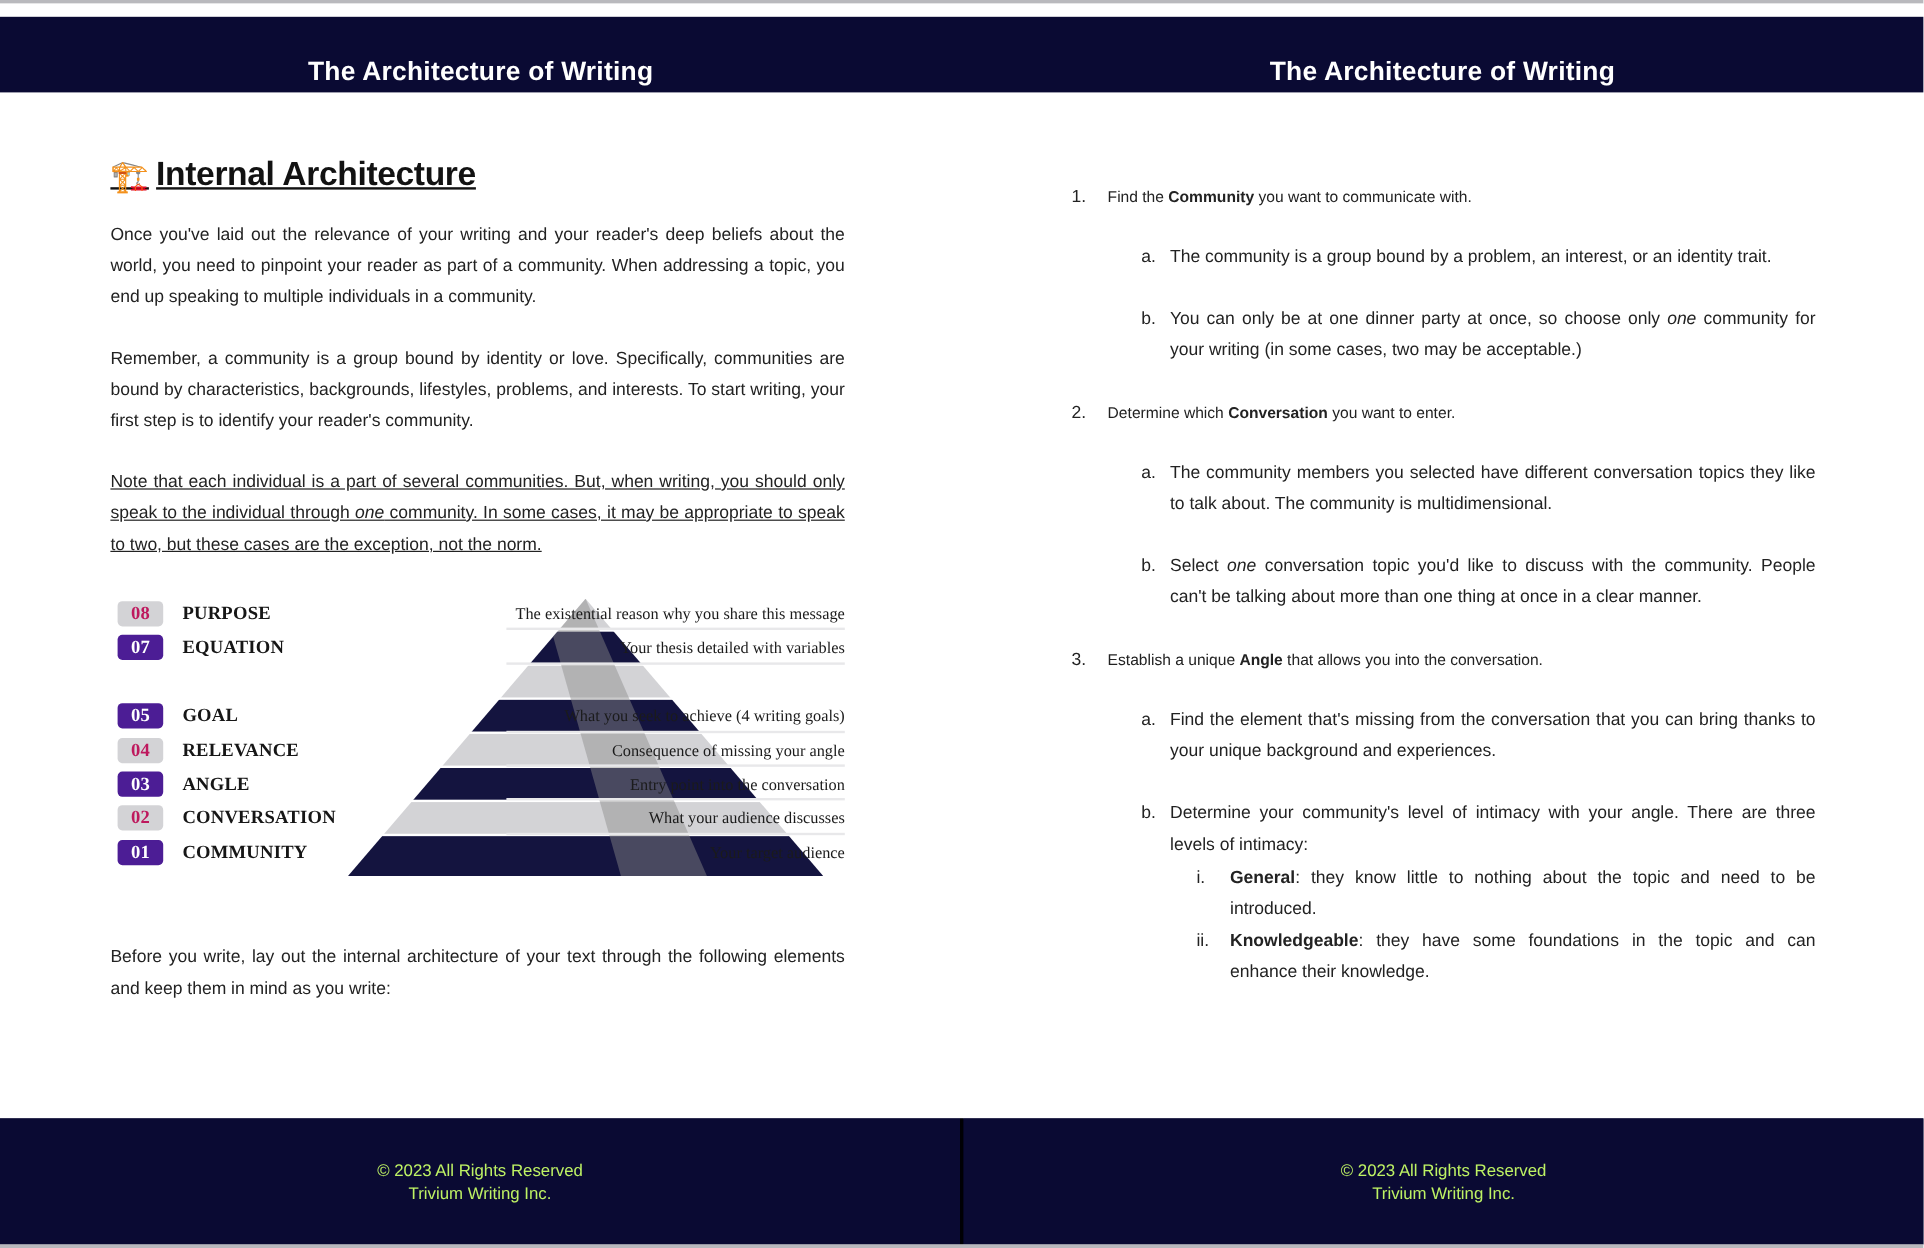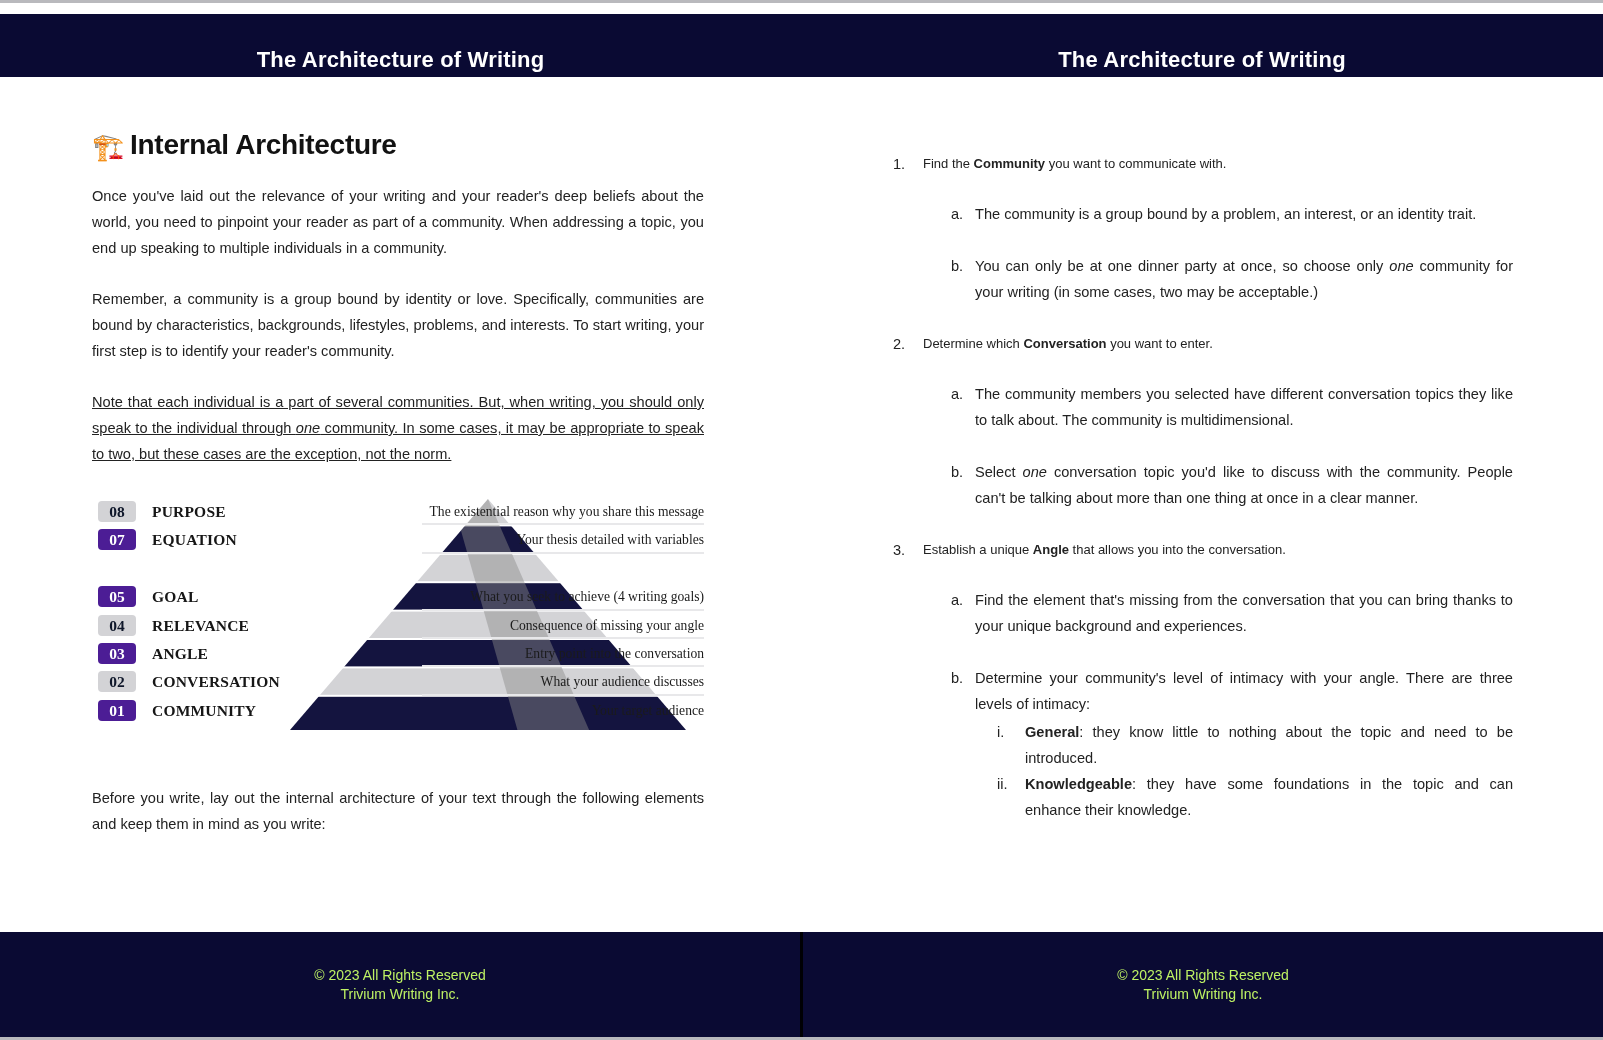--- a/index.html
+++ b/index.html
@@ -90,20 +90,21 @@
     margin: 0;
     padding: 0;
     font-size: 28px;
     font-weight: bold;
     color: #121212;
     letter-spacing: -0.3px;
     position: absolute;
     top: 52px;
     left: 0;
     white-space: nowrap;
+    text-decoration: underline;
   }
   .crane-icon {
     font-size: 26px;
     margin-right: 6px;
     vertical-align: -2px;
   }
   .body-p {
     position: absolute;
     left: 0;
     width: 612px;
@@ -140,21 +141,21 @@
     width: 38px;
     height: 21px;
     border-radius: 4px;
     font-family: "Liberation Serif", serif;
     font-weight: bold;
     font-size: 15.5px;
     line-height: 21px;
     text-align: center;
   }
   .pyr-badge.odd  { background: #4c1d95; color: #ffffff; }
-  .pyr-badge.even { background: #d3d3d6; color: #0f172a; }
+  .pyr-badge.even { background: #d3d3d6; color: #be185d; }
   .pyr-name {
     position: absolute;
     left: 60px;
     top: 4px;
     font-family: "Liberation Serif", serif;
     font-weight: bold;
     font-size: 15.5px;
     line-height: 21px;
     color: #161616;
     letter-spacing: 0.2px;

